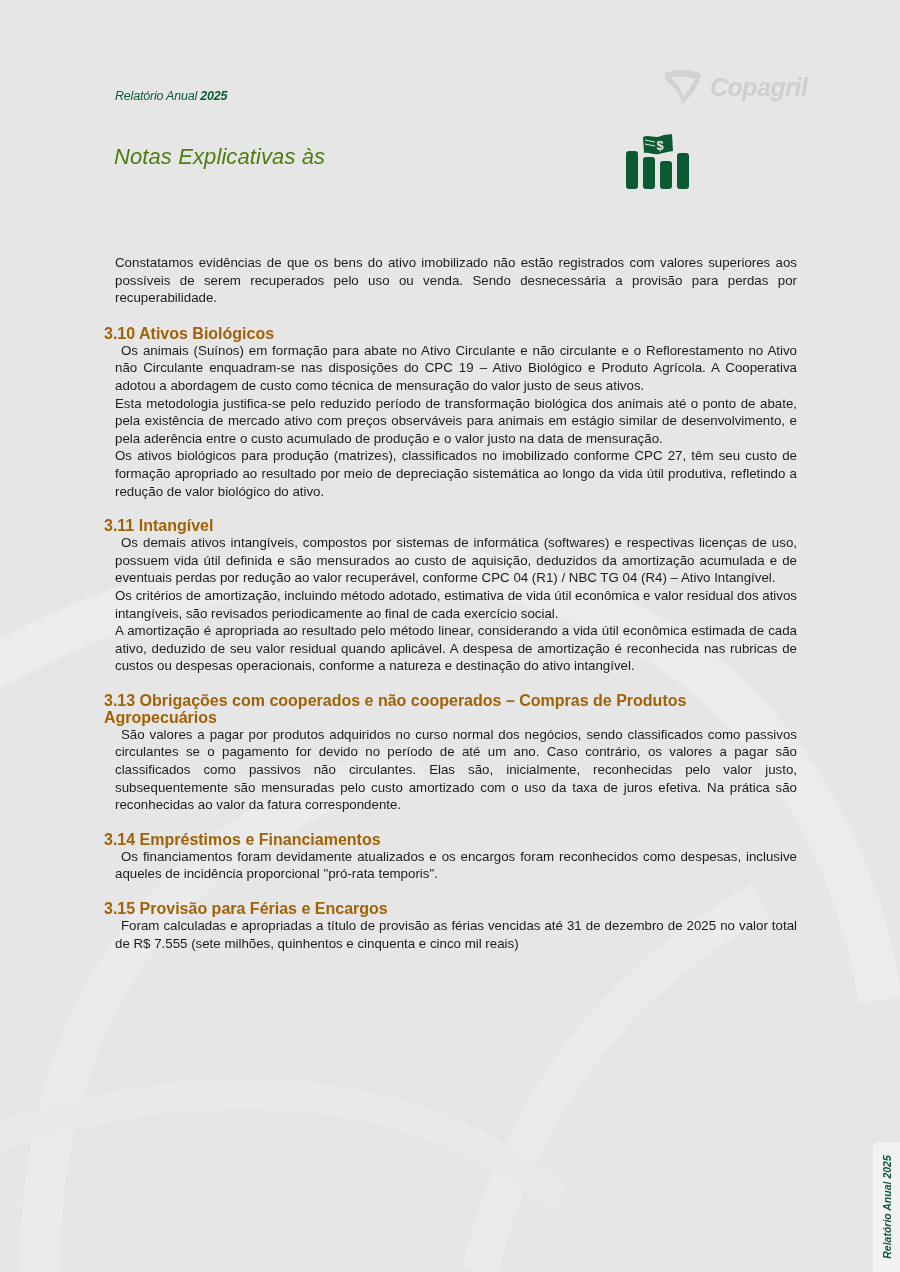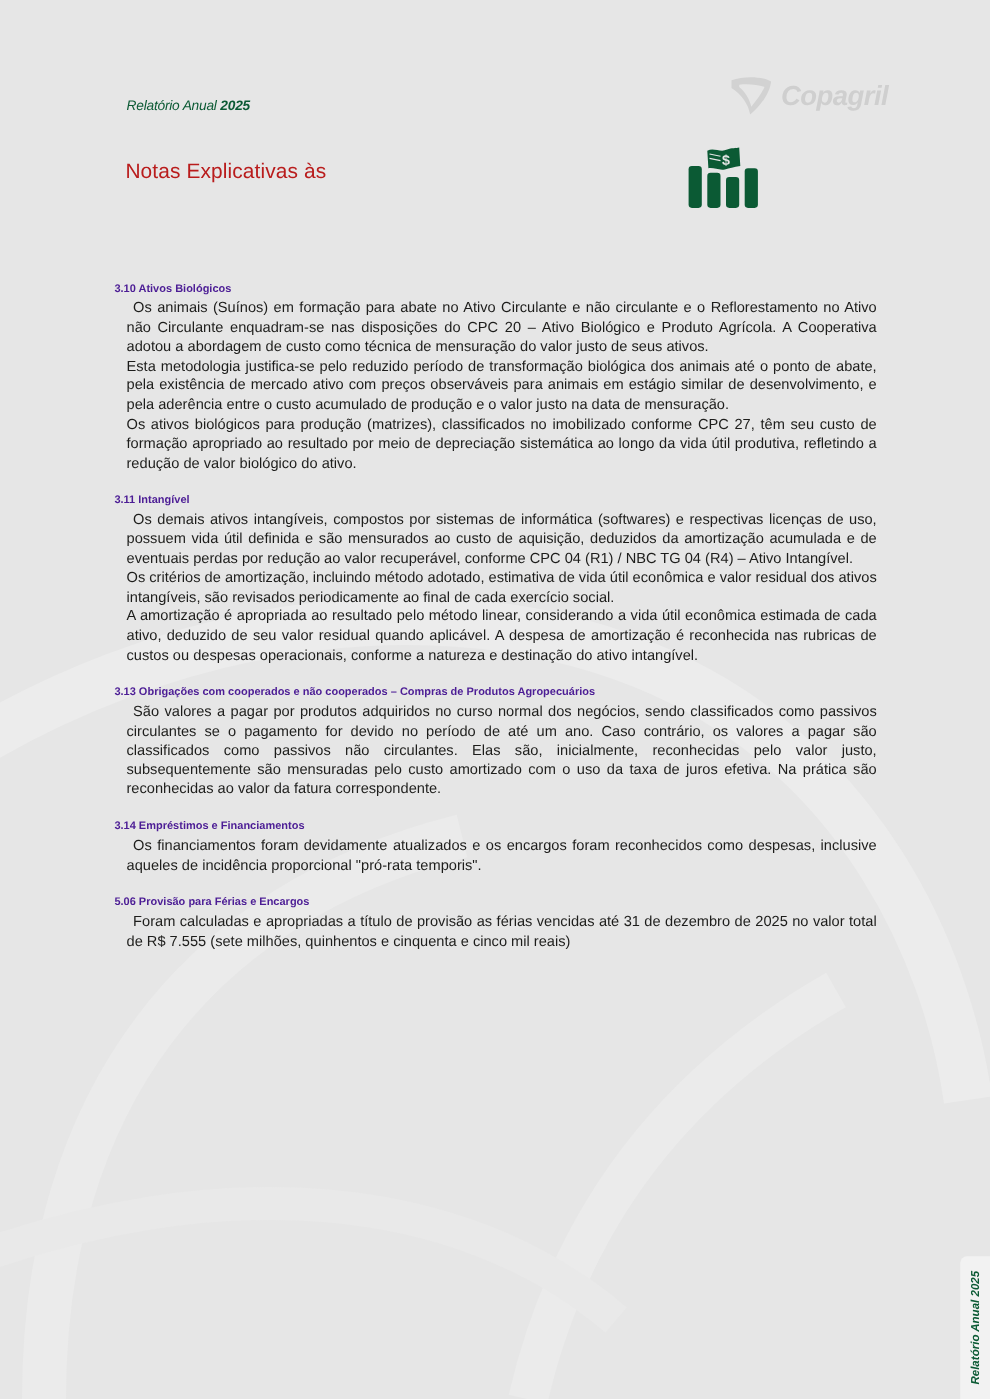--- a/index.html
+++ b/index.html
@@ -15,33 +15,33 @@
     position:absolute; left:115px; top:89px;
     font-size:12.5px; font-style:italic; color:#0b5a34; letter-spacing:-0.2px;
   }
   .header-label b { font-weight:bold; }
   .logo { position:absolute; left:662px; top:68px; display:flex; align-items:center; gap:6px; }
   .logo-text {
     font-size:25px; font-weight:bold; font-style:italic; color:#cfcfcf; letter-spacing:-0.5px;
   }
   .title {
     position:absolute; left:114px; top:143px; margin:0;
-    font-size:19px; line-height:28px; font-weight:normal;
-    color:#b91c1c; letter-spacing:0.1px;
+    font-size:22px; line-height:28px; font-style:italic; font-weight:normal;
+    color:#4d7c0f; letter-spacing:0.1px;
   }
   .title-icon { position:absolute; left:625px; top:133px; }
   .content {
     position:absolute; left:115px; top:254px; width:682px;
     font-size:13.3px; line-height:17.6px; color:#1d1d1b;
   }
   .content p { margin:0; text-align:justify; }
   .intro { margin-bottom:18px !important; }
   .section { margin-bottom:17px; }
   .section h2 {
-    margin:0 0 0 -11px; font-size:10px; line-height:17px; font-weight:bold; color:#4c1d95;
+    margin:0 0 0 -11px; font-size:16px; line-height:17px; font-weight:bold; color:#a16207;
   }
   .section p.indent { text-indent:6px; }
   .side-tab {
     position:absolute; left:873px; top:1142px; width:27px; height:130px;
     background:#f2f2f2; border-radius:6px 0 0 0;
   }
   .side-label {
     position:absolute; left:50%; top:50%;
     transform:translate(-50%,-50%) rotate(-90deg);
     white-space:nowrap; font-size:10.5px; font-style:italic; font-weight:bold; color:#0b5a34;
@@ -83,24 +83,25 @@
       <rect x="18" y="24" width="12" height="32" rx="3"></rect>
       <rect x="35" y="28" width="12" height="28" rx="3"></rect>
       <rect x="52" y="20" width="12" height="36" rx="3"></rect>
     </g>
     <text x="35" y="17" font-family="Liberation Sans, sans-serif" font-size="13" font-weight="bold" fill="#e6e6e6" text-anchor="middle">$</text>
     <path d="M20 7 L 30 9" stroke="#e6e6e6" stroke-width="1"></path>
     <path d="M20 11 L 30 13" stroke="#e6e6e6" stroke-width="1"></path>
   </svg>
 
   <div class="content">
+    <p class="intro">Constatamos evidências de que os bens do ativo imobilizado não estão registrados com valores superiores aos possíveis de serem recuperados pelo uso ou venda. Sendo desnecessária a provisão para perdas por recuperabilidade.</p>
 
     <div class="section">
       <h2>3.10 Ativos Biológicos</h2>
-      <p class="indent">Os animais (Suínos) em formação para abate no Ativo Circulante e não circulante e o Reflorestamento no Ativo não Circulante enquadram-se nas disposições do CPC 20 – Ativo Biológico e Produto Agrícola. A Cooperativa adotou a abordagem de custo como técnica de mensuração do valor justo de seus ativos.</p>
+      <p class="indent">Os animais (Suínos) em formação para abate no Ativo Circulante e não circulante e o Reflorestamento no Ativo não Circulante enquadram-se nas disposições do CPC 19 – Ativo Biológico e Produto Agrícola. A Cooperativa adotou a abordagem de custo como técnica de mensuração do valor justo de seus ativos.</p>
       <p>Esta metodologia justifica-se pelo reduzido período de transformação biológica dos animais até o ponto de abate, pela existência de mercado ativo com preços observáveis para animais em estágio similar de desenvolvimento, e pela aderência entre o custo acumulado de produção e o valor justo na data de mensuração.</p>
       <p>Os ativos biológicos para produção (matrizes), classificados no imobilizado conforme CPC 27, têm seu custo de formação apropriado ao resultado por meio de depreciação sistemática ao longo da vida útil produtiva, refletindo a redução de valor biológico do ativo.</p>
     </div>
 
     <div class="section">
       <h2>3.11 Intangível</h2>
       <p class="indent">Os demais ativos intangíveis, compostos por sistemas de informática (softwares) e respectivas licenças de uso, possuem vida útil definida e são mensurados ao custo de aquisição, deduzidos da amortização acumulada e de eventuais perdas por redução ao valor recuperável, conforme CPC 04 (R1) / NBC TG 04 (R4) – Ativo Intangível.</p>
       <p>Os critérios de amortização, incluindo método adotado, estimativa de vida útil econômica e valor residual dos ativos intangíveis, são revisados periodicamente ao final de cada exercício social.</p>
       <p>A amortização é apropriada ao resultado pelo método linear, considerando a vida útil econômica estimada de cada ativo, deduzido de seu valor residual quando aplicável. A despesa de amortização é reconhecida nas rubricas de custos ou despesas operacionais, conforme a natureza e destinação do ativo intangível.</p>
     </div>
@@ -112,21 +113,21 @@
       <h2>3.13 Obrigações com cooperados e não cooperados – Compras de Produtos Agropecuários</h2>
       <p class="indent">São valores a pagar por produtos adquiridos no curso normal dos negócios, sendo classificados como passivos circulantes se o pagamento for devido no período de até um ano. Caso contrário, os valores a pagar são classificados como passivos não circulantes. Elas são, inicialmente, reconhecidas pelo valor justo, subsequentemente são mensuradas pelo custo amortizado com o uso da taxa de juros efetiva. Na prática são reconhecidas ao valor da fatura correspondente.</p>
     </div>
 
     <div class="section">
       <h2>3.14 Empréstimos e Financiamentos</h2>
       <p class="indent">Os financiamentos foram devidamente atualizados e os encargos foram reconhecidos como despesas, inclusive aqueles de incidência proporcional "pró-rata temporis".</p>
     </div>
 
     <div class="section">
-      <h2>5.06 Provisão para Férias e Encargos</h2>
+      <h2>3.15 Provisão para Férias e Encargos</h2>
       <p class="indent">Foram calculadas e apropriadas a título de provisão as férias vencidas até 31 de dezembro de 2025  no valor total de R$ 7.555 (sete milhões, quinhentos e cinquenta e cinco mil reais)</p>
     </div>
   </div>
 
   <div class="side-tab">
     <span class="side-label">Relatório Anual 2025</span>
   </div>
 
 </div>
 

